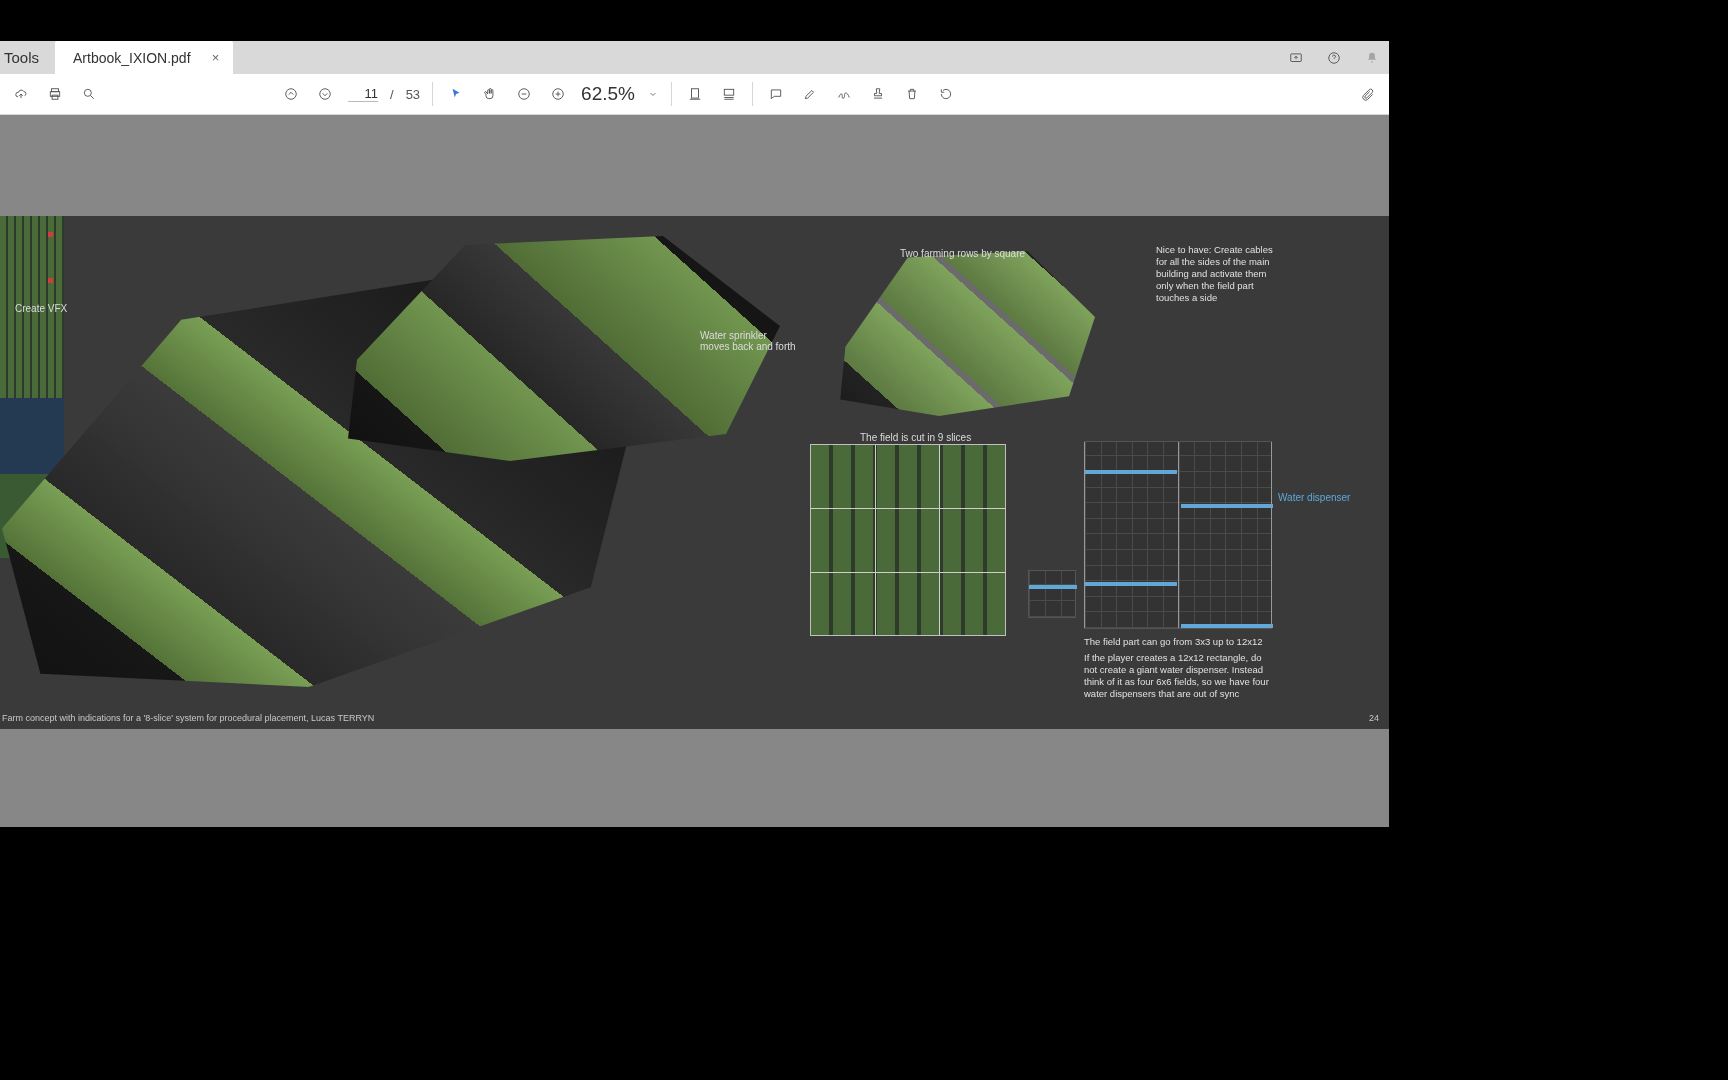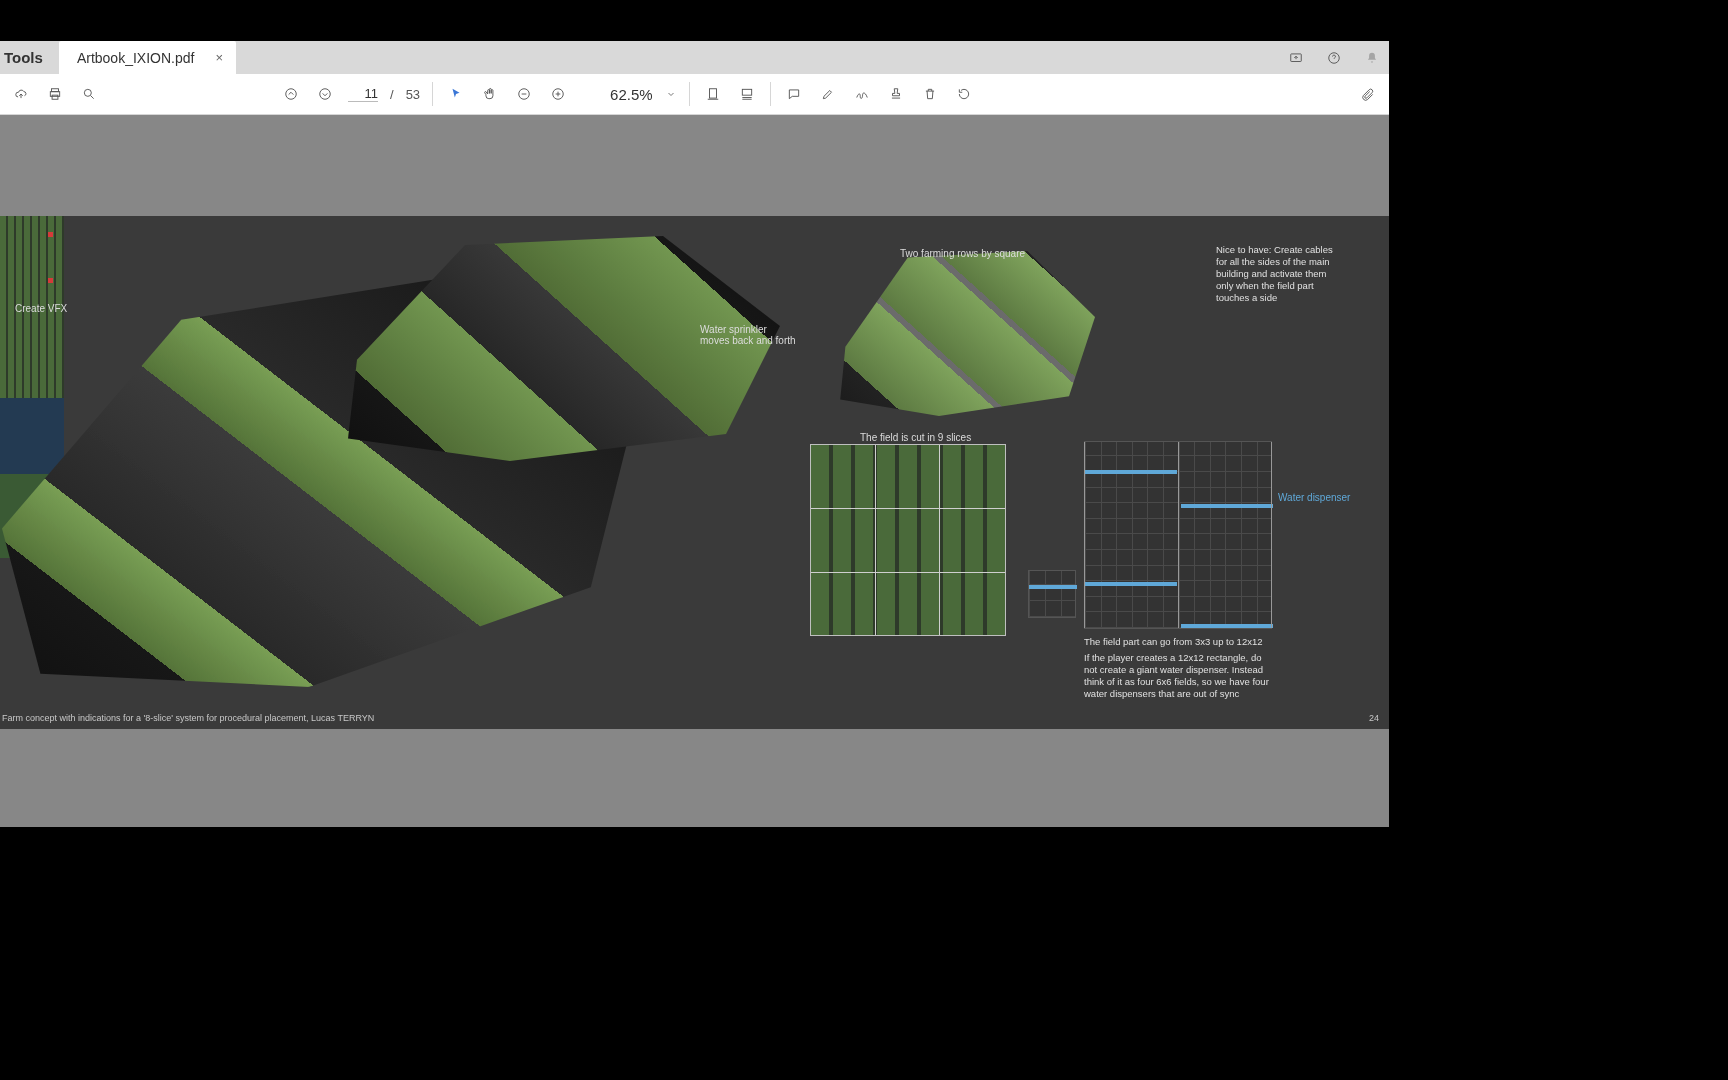--- a/index.html
+++ b/index.html
@@ -2,32 +2,32 @@
 <html><head>
 <meta charset="utf-8">
 <style>
   * { box-sizing: border-box; margin: 0; padding: 0; }
   html, body { width: 1728px; height: 1080px; background: #000; font-family: -apple-system, "Segoe UI", Arial, sans-serif; overflow: hidden; }
 
   .app-window { position: absolute; left: 0; top: 41px; width: 1389px; height: 786px; background: #878787; }
 
   
   .tabbar { position: absolute; left: 0; top: 0; width: 100%; height: 33px; background: #d9d9d9; display: flex; align-items: flex-end; }
-  .tool-tab { height: 33px; padding: 0 16px 0 4px; display: flex; align-items: center; font-size: 15px; color: #333; background: #d9d9d9; font-weight: bold; }
+  .tool-tab { height: 33px; padding: 0 16px 0 4px; display: flex; align-items: center; font-size: 15px; color: #333; background: #d9d9d9; }
   .doc-tab { height: 33px; background: #fff; display: flex; align-items: center; padding: 0 10px 0 18px; gap: 18px; font-size: 14px; color: #333; border-top-left-radius: 2px; border-top-right-radius: 2px; }
   .doc-tab .close { font-size: 13px; color: #666; width: 14px; text-align: center; }
   .tab-right { position: absolute; right: 6px; top: 0; height: 33px; display: flex; align-items: center; gap: 16px; }
 
   
   .toolbar { position: absolute; left: 0; top: 33px; width: 100%; height: 41px; background: #fff; display: flex; align-items: center; padding: 6px 10px; border-bottom: 1px solid #d6d6d6; }
   .toolbar .seg { display: flex; align-items: center; gap: 12px; height: 100%; }
   .toolbar .sep { width: 1px; height: 24px; background: #d6d6d6; margin: 0 12px; }
   .page-input { width: 30px; border: none; border-bottom: 1px solid #bbb; text-align: right; font-size: 13px; color: #333; outline: none; }
   .page-total { font-size: 13px; color: #555; }
-  .zoom-val { font-size: 15px; color: #333; margin-left: 29px; }
+  .zoom-val { font-size: 19px; color: #333; }
   .ico { width: 22px; height: 22px; display: inline-flex; align-items: center; justify-content: center; color: #555; }
   .ico svg { width: 20px; height: 20px; stroke: currentColor; fill: none; stroke-width: 1.6; }
   .ico.fill svg { fill: currentColor; stroke: none; }
   .tb-btn { padding: 4px; border-radius: 3px; }
 
   .toolbar-right { position: absolute; right: 10px; top: 0; height: 41px; display: flex; align-items: center; }
 
   
   .viewer { position: absolute; left: 0; top: 74px; right: 0; bottom: 0; background: #878787; }
   .page { position: absolute; left: 0; top: 101px; width: 100%; height: 513px; background: #3a3a3a; }
@@ -285,25 +285,25 @@
       <div class="art farm-small"></div>
 
       <div class="panel-top"></div>
       <div class="panel-top c"></div>
       <div class="panel-top b">
         <span class="red-dot" style="left:48px; top:16px"></span>
         <span class="red-dot" style="left:48px; top:62px"></span>
       </div>
 
       <div class="page-label" style="left:15px; top:87px">Create VFX</div>
-      <div class="page-label" style="left:700px; top:108px; white-space:pre-line">Water sprinkler
+      <div class="page-label" style="left:700px; top:114px; white-space:pre-line">Water sprinkler
 moves back and forth</div>
       <div class="page-label" style="left:900px; top:32px">Two farming rows by square</div>
 
-      <div class="note left" style="left:1216px; top:28px; width:126px">Nice to have: Create cables for all the sides of the main building and activate them only when the field part touches a side</div>
+      <div class="note left" style="left:1156px; top:28px; width:126px">Nice to have: Create cables for all the sides of the main building and activate them only when the field part touches a side</div>
 
       <div class="page-label" style="left:860px; top:216px">The field is cut in 9 slices</div>
       <div class="field-slices"></div>
 
       <div class="grid-main">
         <span class="dispenser" style="left:0; top:28px; width:92px"></span>
         <span class="dispenser" style="left:96px; top:62px; width:92px"></span>
         <span class="dispenser" style="left:0; top:140px; width:92px"></span>
         <span class="dispenser" style="left:96px; top:182px; width:92px"></span>
       </div>

